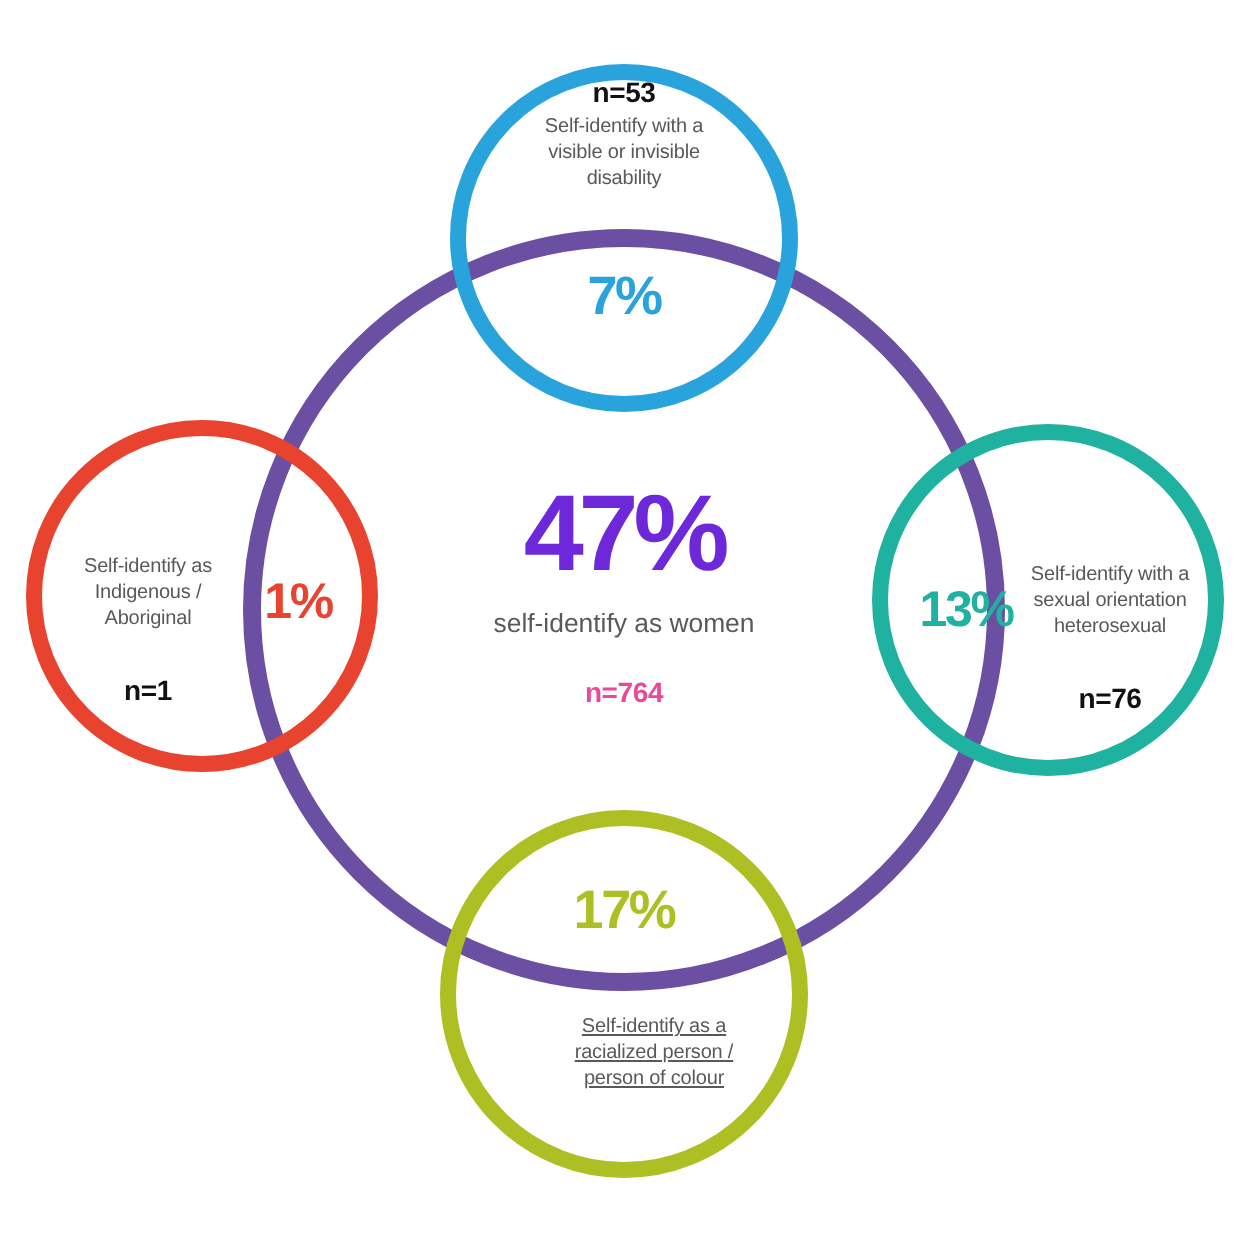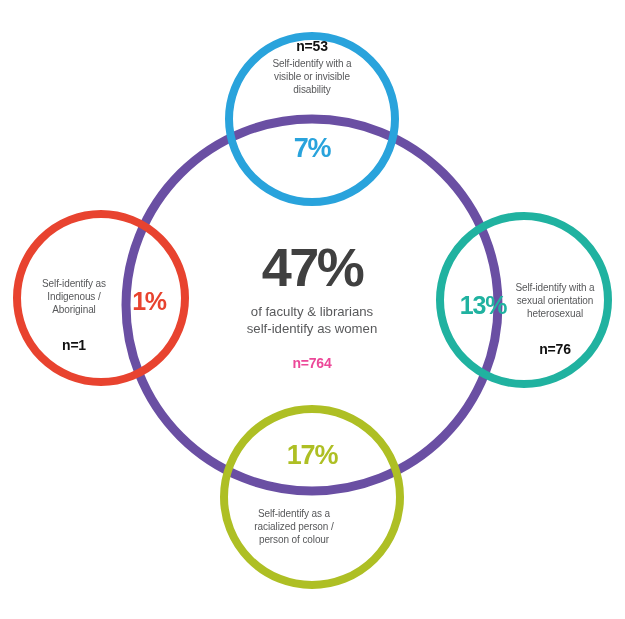--- a/index.html
+++ b/index.html
@@ -62,21 +62,21 @@
   #center-group {
     position: absolute;
     left: 192px;
     top: 240px;
     width: 240px;
     text-align: center;
   }
   #center-pct {
     font-size: 54px;
     font-weight: bold;
-    color: #404040;
+    color: #6d28d9;
     letter-spacing: -2.6px;
     line-height: 1;
     margin: 0 0 9px 0;
     text-align: center;
   }
   #center-desc {
     font-size: 13.2px;
     color: #58595b;
     line-height: 1.3;
     margin: 0 0 18px 0;
@@ -98,21 +98,21 @@
   #left-n     { left: 14px;  top: 337px; width: 120px; }
   #left-pct   { left: 110px; top: 287px; width: 78px;  font-size: 25px; color: #e8432f; }
 
   
   #right-label { left: 494px; top: 282px; width: 122px; }
   #right-n     { left: 494px; top: 341px; width: 122px; }
   #right-pct   { left: 440px; top: 291px; width: 86px;  font-size: 25px; color: #20b2a0; }
 
   
   #bottom-pct   { left: 252px; top: 440px; width: 120px; font-size: 27px; color: #aebf24; }
-  #bottom-label { left: 204px; top: 508px; width: 180px; }
+  #bottom-label { left: 237px; top: 508px; width: 180px; text-decoration: underline; }
   #bottom-n     { left: 222px; top: 563px; width: 180px; }
 </style>
 </head>
 <body>
 
 <div id="infographic">
 
   <svg id="venn-svg" viewBox="0 0 625 619" aria-hidden="true">
 
     <circle cx="312" cy="305" r="186" fill="none" stroke="#6a4fa3" stroke-width="9"></circle>
@@ -124,21 +124,20 @@
     <circle cx="524" cy="300" r="84" fill="none" stroke="#20b2a0" stroke-width="8"></circle>
 
     <circle cx="312" cy="497" r="88" fill="none" stroke="#aebf24" stroke-width="8"></circle>
   </svg>
 
   <div class="label-layer">
 
     <div id="center-group">
       <div id="center-pct">47%</div>
       <div id="center-desc">
-        <div>of faculty &amp; librarians</div>
         <div>self-identify as women</div>
       </div>
       <div id="center-n">n=764</div>
     </div>
 
     <div id="top-n" class="n-val">n=53</div>
     <div id="top-label" class="lbl">
       <div>Self-identify with a</div>
       <div>visible or invisible</div>
       <div>disability</div>

